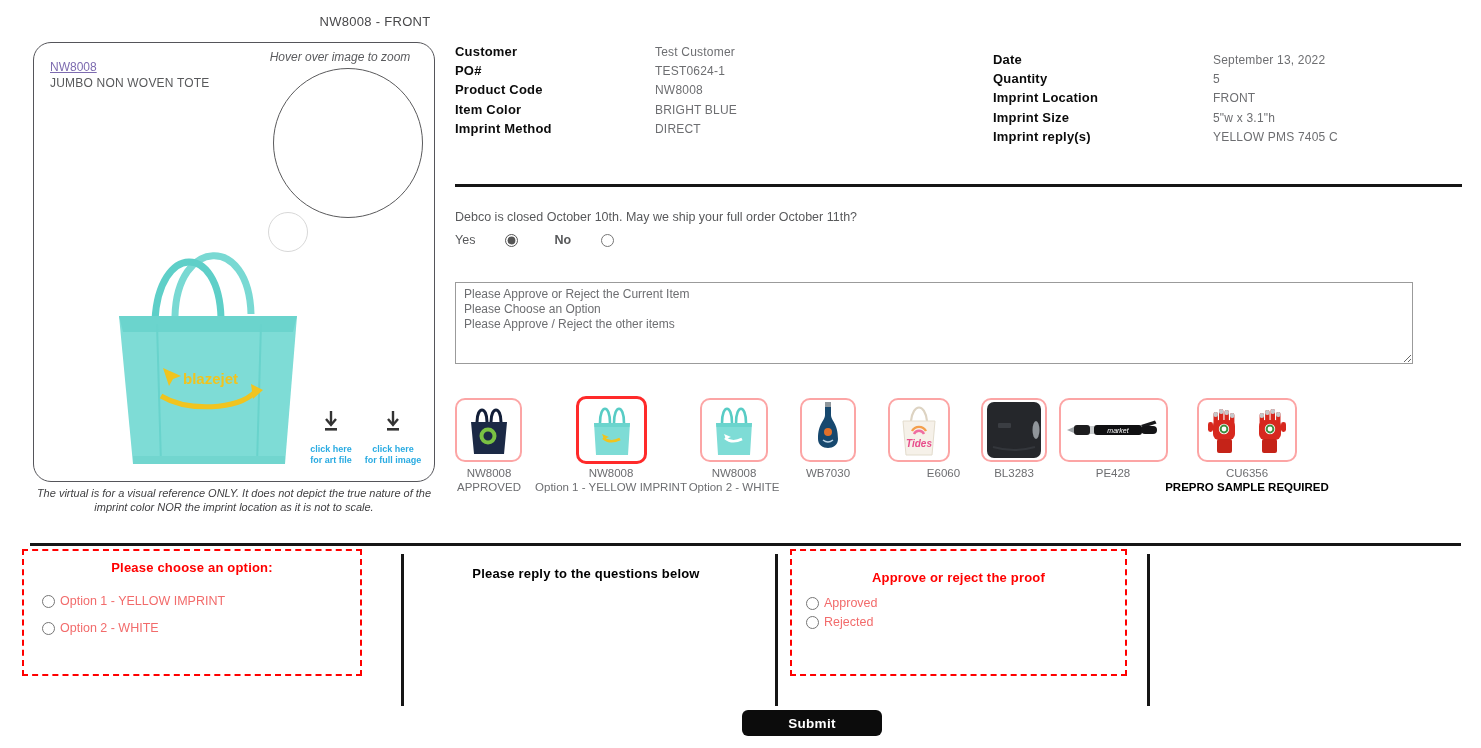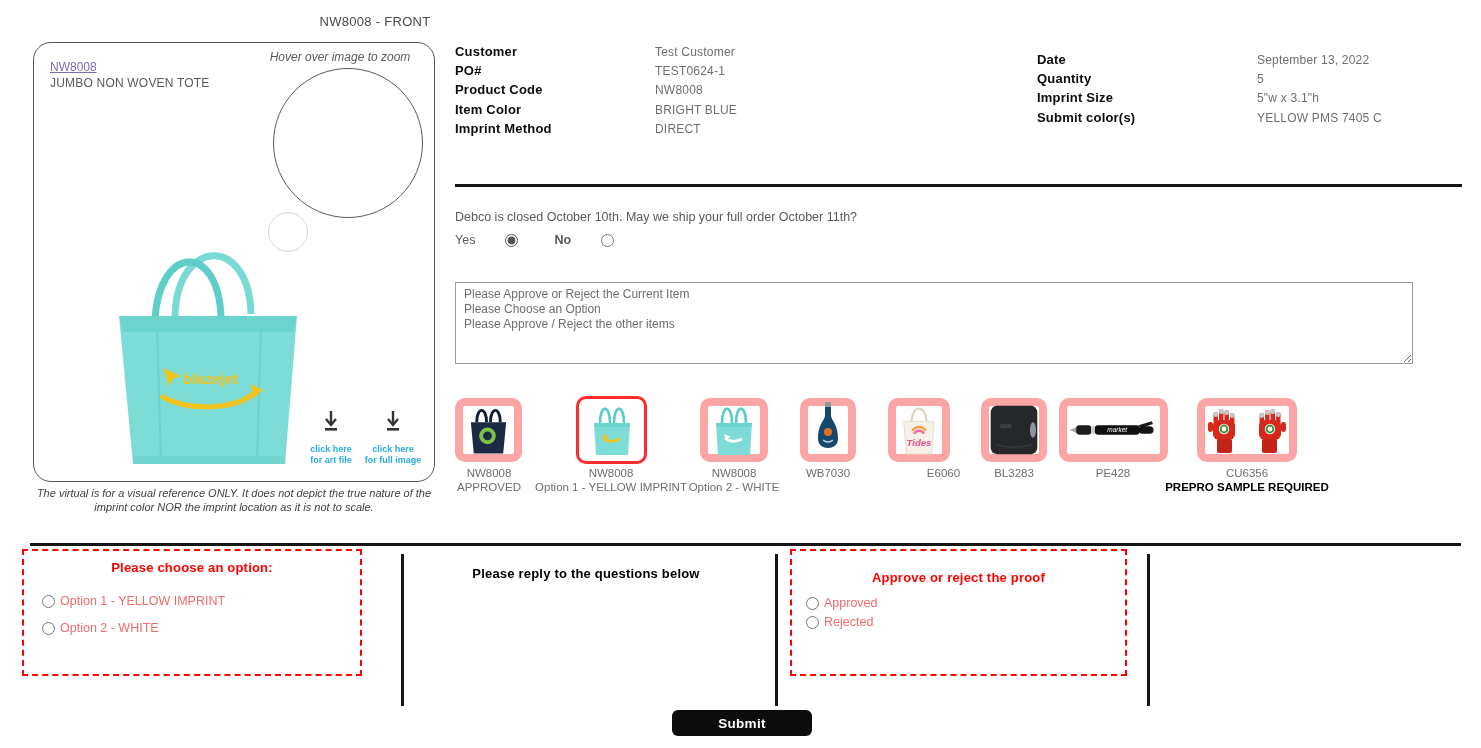--- a/index.html
+++ b/index.html
@@ -21,34 +21,34 @@
   .dl { width:74px; text-align:center; cursor:pointer; }
   .dl svg { display:inline-block; }
   .dl .dl-label { margin-top:8px; font-size:9px; font-weight:bold; color:#29abe2; line-height:10.5px; }
 
   .disclaimer { font-size:11px; font-style:italic; color:#3f3f41; text-align:center; line-height:13.5px; }
 
   .info-row { display:flex; height:19.2px; align-items:flex-start; }
   .info-label { font-weight:bold; font-size:13px; color:#0b0b0b; letter-spacing:.2px; }
   .info-value { font-size:12px; color:#6d6e71; padding-top:1px; letter-spacing:.2px; }
   .grp-left .info-label { width:200px; }
-  .grp-right .info-label { width:220px;margin-left:44px; }
+  .grp-right .info-label { width:220px; }
 
   .hline { background:#161616; }
   .vline { background:#161616; width:3px; }
 
   .question-text { font-size:12.5px; color:#58595b; }
   .radio-row { font-size:12.5px; color:#58595b; display:flex; align-items:center; gap:6px; }
   input[type=radio] { width:13px; height:13px; accent-color:#555; margin:0; cursor:pointer; }
 
   .comments { border:1px solid #9b9b9b; font-family:"Liberation Sans", sans-serif;
               font-size:12px; color:#6d6e71; line-height:15px; padding:4px 8px;
               resize:both; background:#fff; }
 
-  .thumb { border:8px solid #fca5a5; border-radius:10px; background:#fff;
+  .thumb { border:2px solid #fca5a5; border-radius:10px; background:#fff;
            display:flex; align-items:center; justify-content:center; cursor:pointer; }
   .thumb.selected { border:3px solid #ff2a2a; }
   .thumb-label { text-align:center; font-size:11.5px; color:#6d6e71; line-height:14px; width:220px; }
   .thumb-label .bold-req { font-weight:bold; color:#000; }
 
   .dashed-box { border:2px dashed #ff0000; background:#fff; }
   .sec-title { font-weight:bold; font-size:13px; color:#ff0000; text-align:center; letter-spacing:.2px; }
   .sec-title.black { color:#000; }
   .optrow { display:flex; align-items:center; gap:5px; font-size:12.5px; color:#f26b6b; cursor:pointer; }
 
@@ -141,25 +141,29 @@
   <div class="abs grp-right" style="left:993px; top:52px; width:470px;">
     <div class="info-row">
       <div class="info-label">Date</div>
       <div class="info-value">September 13, 2022</div>
     </div>
     <div class="info-row">
       <div class="info-label">Quantity</div>
       <div class="info-value">5</div>
     </div>
     <div class="info-row">
+      <div class="info-label">Imprint Location</div>
+      <div class="info-value">FRONT</div>
+    </div>
+    <div class="info-row">
       <div class="info-label">Imprint Size</div>
       <div class="info-value">5"w x 3.1"h</div>
     </div>
     <div class="info-row">
-      <div class="info-label">Submit color(s)</div>
+      <div class="info-label">Imprint reply(s)</div>
       <div class="info-value">YELLOW PMS 7405 C</div>
     </div>
   </div>
 
   <div class="abs hline" style="left:455px; top:184px; width:1007px; height:3px;"></div>
 
   <div class="abs question-text" style="left:455px; top:210px; width:700px;">Debco is closed October 10th. May we ship your full order October 11th?</div>
   <div class="abs radio-row" style="left:455px; top:233px;gap:30px;">
     <span>Yes</span>
     <input type="radio" name="ship" checked="" style="">
@@ -331,15 +335,15 @@
     <input type="radio" name="approval" style="">
     <span>Approved</span>
   </label>
   <label class="abs optrow" style="left:806px; top:615px;">
     <input type="radio" name="approval" style="">
     <span>Rejected</span>
   </label>
 
   <div class="abs vline" style="left:1147px; top:554px; height:152px;"></div>
 
-  <button class="abs submit-btn" style="left:672px; top:710px;">Submit</button>
+  <button class="abs submit-btn" style="left:742px; top:710px;">Submit</button>
 
 </div>
 
 </body></html>

